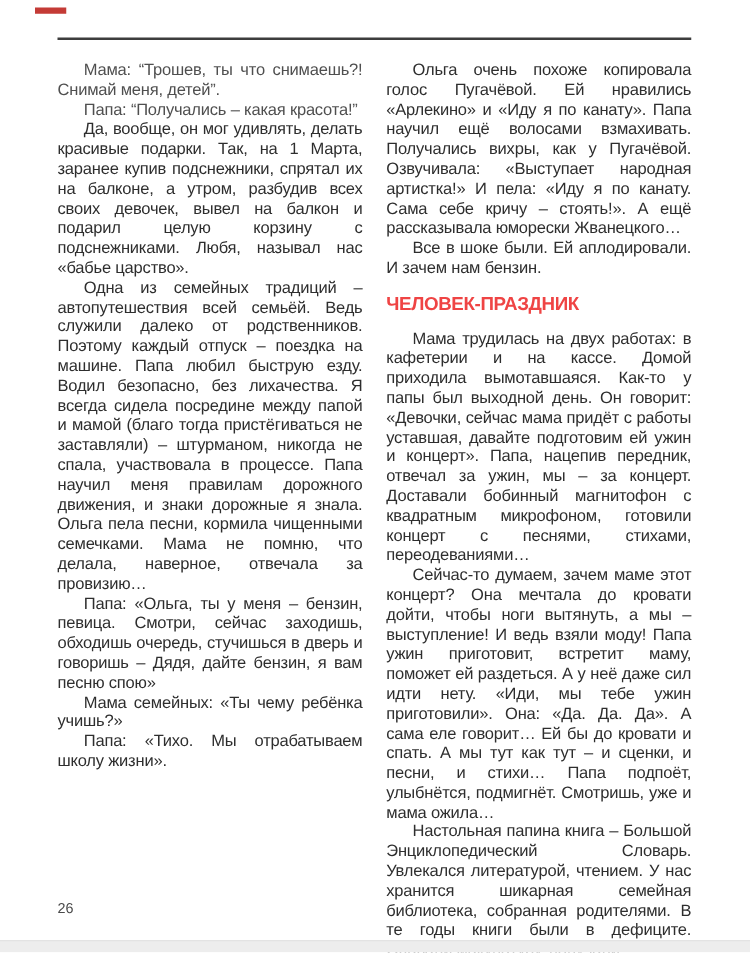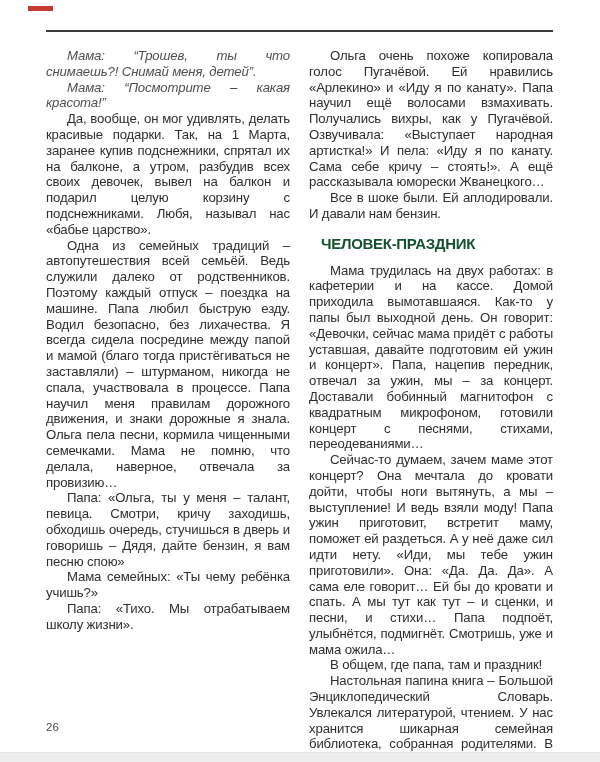--- a/index.html
+++ b/index.html
@@ -45,29 +45,28 @@
     font-size: 13.2px;
     line-height: 15.8px;
     text-align: justify;
     letter-spacing: -0.15px;
   }
   .col p {
     margin: 0;
     text-indent: 21px;
   }
   .quote {
-    font-style: italic;
     color: #4f4f4f;
   }
   .section-heading {
-    margin: 14px 0 11px 12px;
+    margin: 14px 0 11px 0;
     font-size: 15px;
     font-weight: bold;
     letter-spacing: -0.3px;
-    color: #14532d;
+    color: #ef4444;
     text-align: left;
   }
   .page-number {
     position: absolute;
     left: 46px;
     top: 721px;
     font-size: 11.5px;
     color: #4a4a4a;
   }
   .bottom-shadow {
@@ -83,34 +82,33 @@
 </head>
 <body>
 
 <div class="page">
   <div class="red-mark"></div>
   <div class="top-rule"></div>
 
   <div class="columns">
     <div class="col">
       <p class="quote">Мама: “Трошев, ты что снимаешь?! Снимай меня, детей”.</p>
-      <p class="quote">Мама: “Посмотрите – какая красота!”</p>
+      <p class="quote">Папа: “Получались – какая красота!”</p>
       <p>Да, вообще, он мог удивлять, делать красивые подарки. Так, на 1 Марта, заранее купив подснежники, спрятал их на балконе, а утром, разбудив всех своих девочек, вывел на балкон и подарил целую корзину с подснежниками. Любя, называл нас «бабье царство».</p>
       <p>Одна из семейных традиций – автопутешествия всей семьёй. Ведь служили далеко от родственников. Поэтому каждый отпуск – поездка на машине. Папа любил быструю езду. Водил безопасно, без лихачества. Я всегда сидела посредине между папой и мамой (благо тогда пристёгиваться не заставляли) – штурманом, никогда не спала, участвовала в процессе. Папа научил меня правилам дорожного движения, и знаки дорожные я знала. Ольга пела песни, кормила чищенными семечками. Мама не помню, что делала, наверное, отвечала за провизию…</p>
-      <p>Папа: «Ольга, ты у меня – талант, певица. Смотри, кричу заходишь, обходишь очередь, стучишься в дверь и говоришь – Дядя, дайте бензин, я вам песню спою»</p>
+      <p>Папа: «Ольга, ты у меня – бензин, певица. Смотри, сейчас заходишь, обходишь очередь, стучишься в дверь и говоришь – Дядя, дайте бензин, я вам песню спою»</p>
       <p>Мама семейных: «Ты чему ребёнка учишь?»</p>
       <p>Папа: «Тихо. Мы отрабатываем школу жизни».</p>
     </div>
 
     <div class="col">
       <p>Ольга очень похоже копировала голос Пугачёвой. Ей нравились «Арлекино» и «Иду я по канату». Папа научил ещё волосами взмахивать. Получались вихры, как у Пугачёвой. Озвучивала: «Выступает народная артистка!» И пела: «Иду я по канату. Сама себе кричу – стоять!». А ещё рассказывала юморески Жванецкого…</p>
-      <p>Все в шоке были. Ей аплодировали. И давали нам бензин.</p>
+      <p>Все в шоке были. Ей аплодировали. И зачем нам бензин.</p>
       <h2 class="section-heading">ЧЕЛОВЕК-ПРАЗДНИК</h2>
       <p>Мама трудилась на двух работах: в кафетерии и на кассе. Домой приходила вымотавшаяся. Как-то у папы был выходной день. Он говорит: «Девочки, сейчас мама придёт с работы уставшая, давайте подготовим ей ужин и концерт». Папа, нацепив передник, отвечал за ужин, мы – за концерт. Доставали бобинный магнитофон с квадратным микрофоном, готовили концерт с песнями, стихами, переодеваниями…</p>
       <p>Сейчас-то думаем, зачем маме этот концерт? Она мечтала до кровати дойти, чтобы ноги вытянуть, а мы – выступление! И ведь взяли моду! Папа ужин приготовит, встретит маму, поможет ей раздеться. А у неё даже сил идти нету. «Иди, мы тебе ужин приготовили». Она: «Да. Да. Да». А сама еле говорит… Ей бы до кровати и спать. А мы тут как тут – и сценки, и песни, и стихи… Папа подпоёт, улыбнётся, подмигнёт. Смотришь, уже и мама ожила…</p>
-      <p>В общем, где папа, там и праздник!</p>
       <p>Настольная папина книга – Большой Энциклопедический Словарь. Увлекался литературой, чтением. У нас хранится шикарная семейная библиотека, собранная родителями. В те годы книги были в дефиците. Сдавали макулатуру, получали</p>
     </div>
   </div>
 
   <div class="page-number">26</div>
   <div class="bottom-shadow"></div>
 </div>
 
 </body></html>

